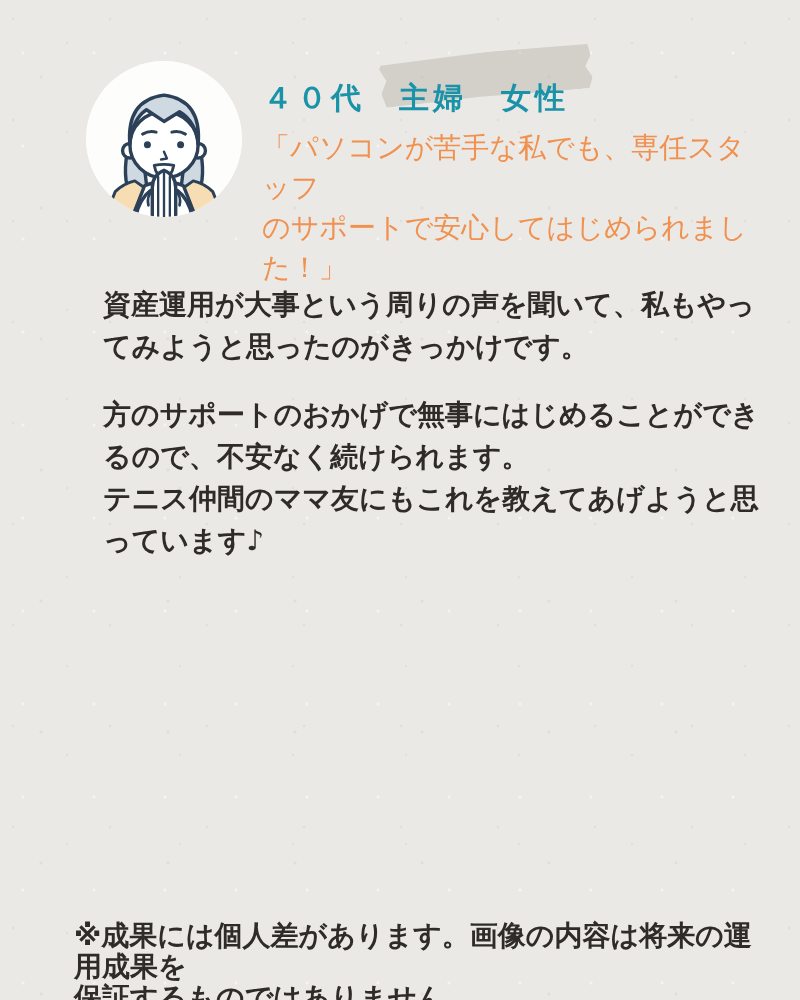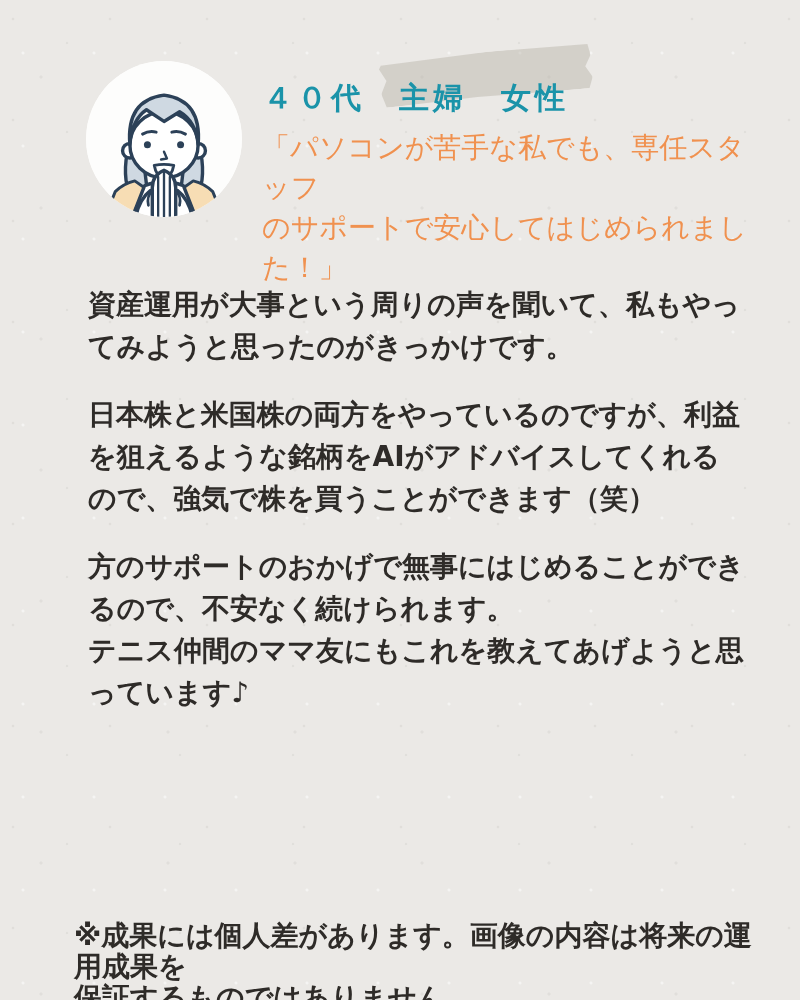--- a/index.html
+++ b/index.html
@@ -35,21 +35,21 @@
   .quote-text{
     position:absolute;left:262px;top:128px;width:540px;
     font-size:28px;line-height:40px;font-weight:400;
     color:#f0914f;white-space:pre-line;z-index:2;
   }
   .testimonial-body{
     position:absolute;left:88px;top:284px;width:676px;
     font-size:28px;line-height:42px;font-weight:700;
     color:#2e2b28;
   }
-  .testimonial-body p{margin:0 0 26px 0;white-space:pre-line;}
+  .testimonial-body p{margin:0 0 26px 15px;white-space:pre-line;}
   .disclaimer-text{
     position:absolute;left:74px;top:920px;width:700px;
     font-size:28px;line-height:31px;font-weight:700;
     color:#2e2b28;white-space:pre-line;
   }
 </style>
 </head>
 <body>
 
 <div class="avatar">
@@ -94,23 +94,20 @@
 <div class="profile-header"><span>４０代</span><span>　</span><span>主婦　女性</span></div>
 
 <div class="quote-text">「パソコンが苦手な私でも、専任スタ
 ッフ
 のサポートで安心してはじめられまし
 た！」</div>
 
 <div class="testimonial-body">
   <p>資産運用が大事という周りの声を聞いて、私もやっ
 てみようと思ったのがきっかけです。</p>
-  <p>日本株と米国株の両方をやっているのですが、利益
-を狙えるような銘柄をAIがアドバイスしてくれる
-ので、強気で株を買うことができます（笑）</p>
   <p>方のサポートのおかげで無事にはじめることができ
 るので、不安なく続けられます。
 テニス仲間のママ友にもこれを教えてあげようと思
 っています♪</p>
 </div>
 
 <div class="disclaimer-text">※成果には個人差があります。画像の内容は将来の運用成果を
 保証するものではありません。</div>
 
 </body></html>

